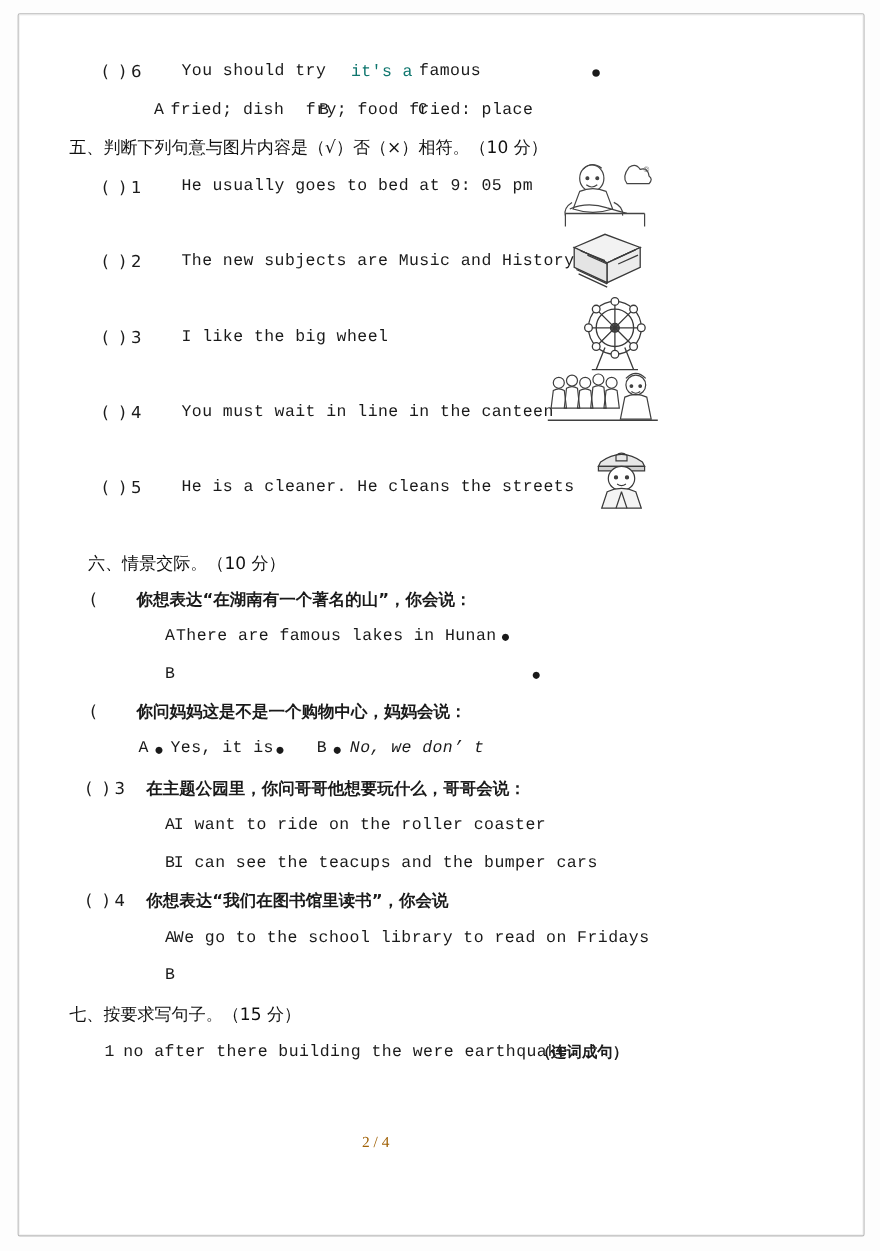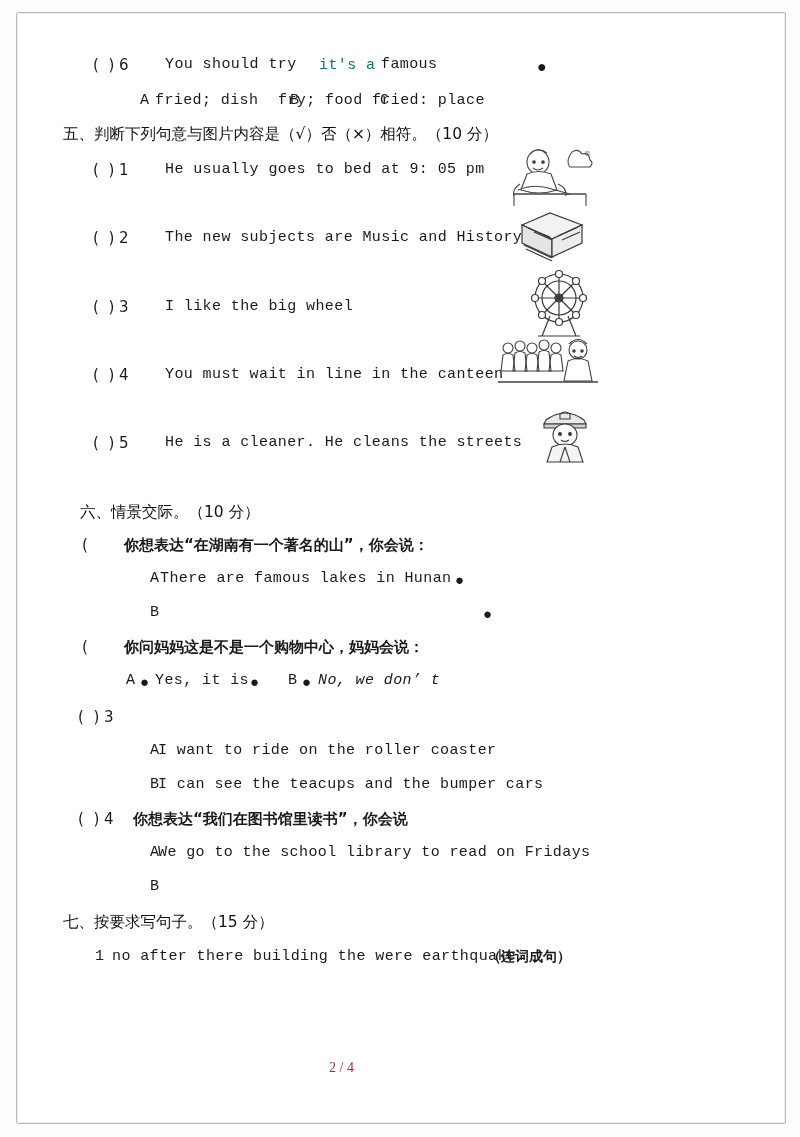--- a/index.html
+++ b/index.html
@@ -75,23 +75,22 @@
   .pic { position: absolute; }
 
   
   .page-num {
     position: absolute;
     left: 0;
     top: 1032px;
     width: 683px;
     text-align: center;
     font-size: 14px;
-    color: #be185d;
+    color: #a16207;
     font-family: "Liberation Serif", serif;
-    margin-top: 28px;
   }
 
   
   .watermark {
     position: absolute;
     left: 352px;
     top: 990px;
     font-family: "DejaVu Sans", sans-serif;
     font-size: 62px;
     font-weight: bold;
@@ -246,20 +245,21 @@
     <div class="abs cn" style="left:124px; top:638px; font-size:15px;">你问妈妈这是不是一个购物中心，妈妈会说：</div>
     <div class="abs mono opt-line" style="left:126px; top:672px;">A</div>
     <div class="abs" style="left:140px; top:674px; font-size:15px;">●</div>
     <div class="abs mono opt-line" style="left:155px; top:672px;">Yes, it is</div>
     <div class="abs" style="left:250px; top:674px; font-size:15px;">●</div>
     <div class="abs mono opt-line" style="left:288px; top:672px;">B</div>
     <div class="abs" style="left:302px; top:674px; font-size:15px;">●</div>
     <div class="abs mono opt-line" style="left:318px; top:672px;font-style:italic;">No, we don’ t</div>
 
     <div class="abs paren" style="left:78px; top:708px;">(  ) 3</div>
+    <div class="abs cn" style="left:133px; top:708px; font-size:15px;">在主题公园里，你问哥哥他想要玩什么，哥哥会说：</div>
     <div class="abs mono opt-line" style="left:150px; top:742px;">A</div>
     <div class="abs mono opt-line" style="left:158px; top:742px;">I want to ride on the roller coaster</div>
     <div class="abs mono opt-line" style="left:150px; top:776px;">B</div>
     <div class="abs mono opt-line" style="left:158px; top:776px;">I can see the teacups and the bumper cars</div>
 
     <div class="abs paren" style="left:78px; top:810px;">(  ) 4</div>
     <div class="abs cn" style="left:133px; top:810px; font-size:15px;">你想表达“我们在图书馆里读书”，你会说</div>
     <div class="abs mono opt-line" style="left:150px; top:844px;">A</div>
     <div class="abs mono opt-line" style="left:158px; top:844px;">We go to the school library to read on Fridays</div>
     <div class="abs mono opt-line" style="left:150px; top:878px;">B</div>

